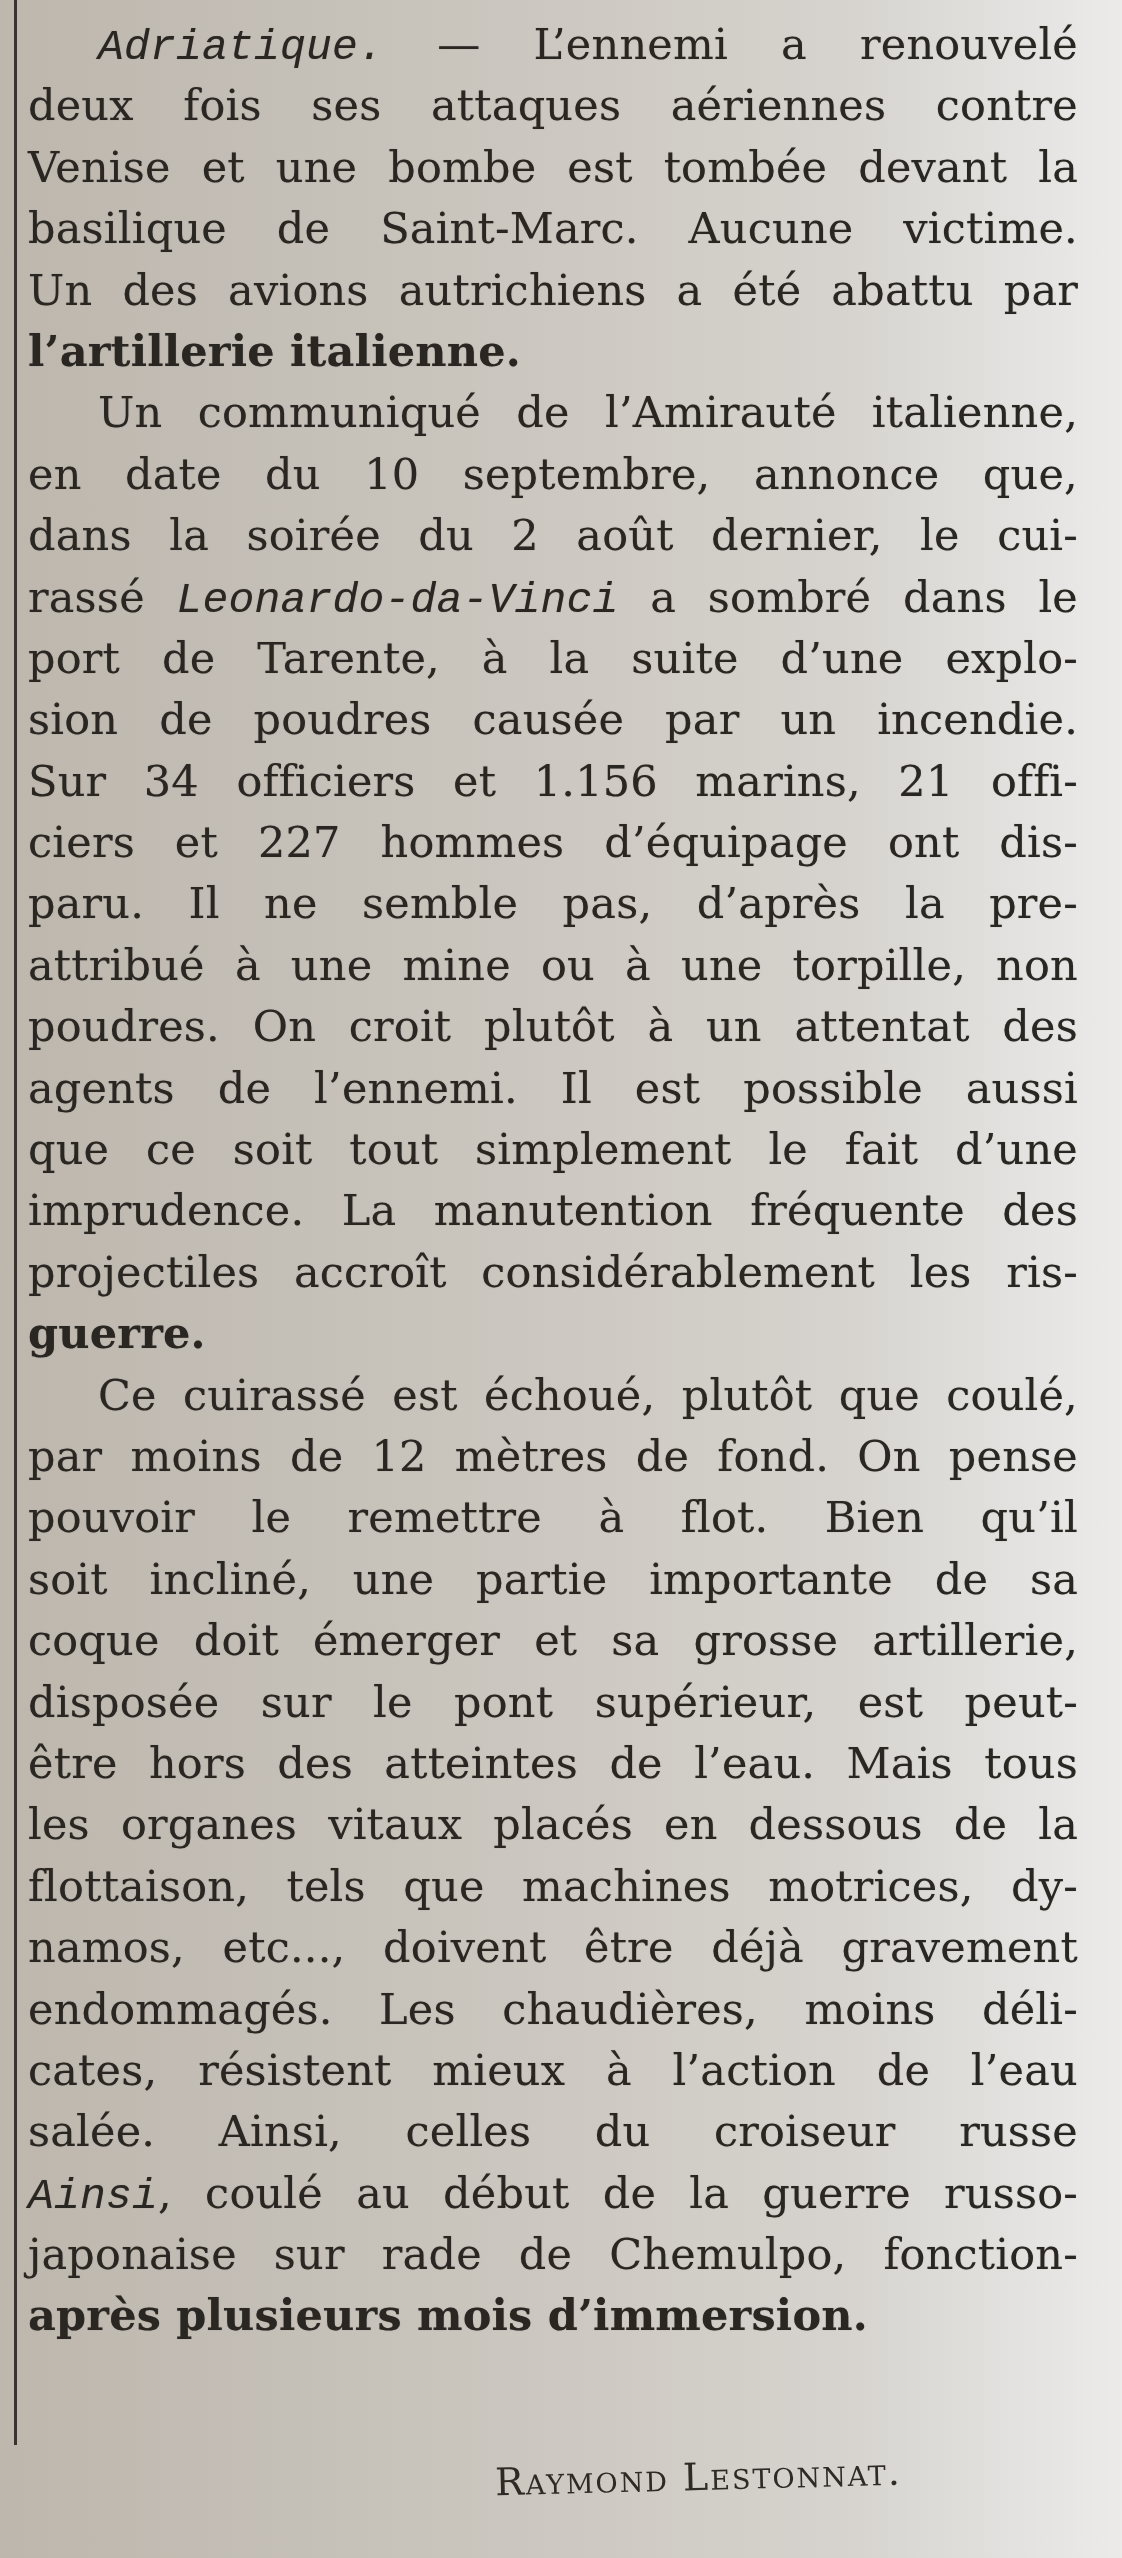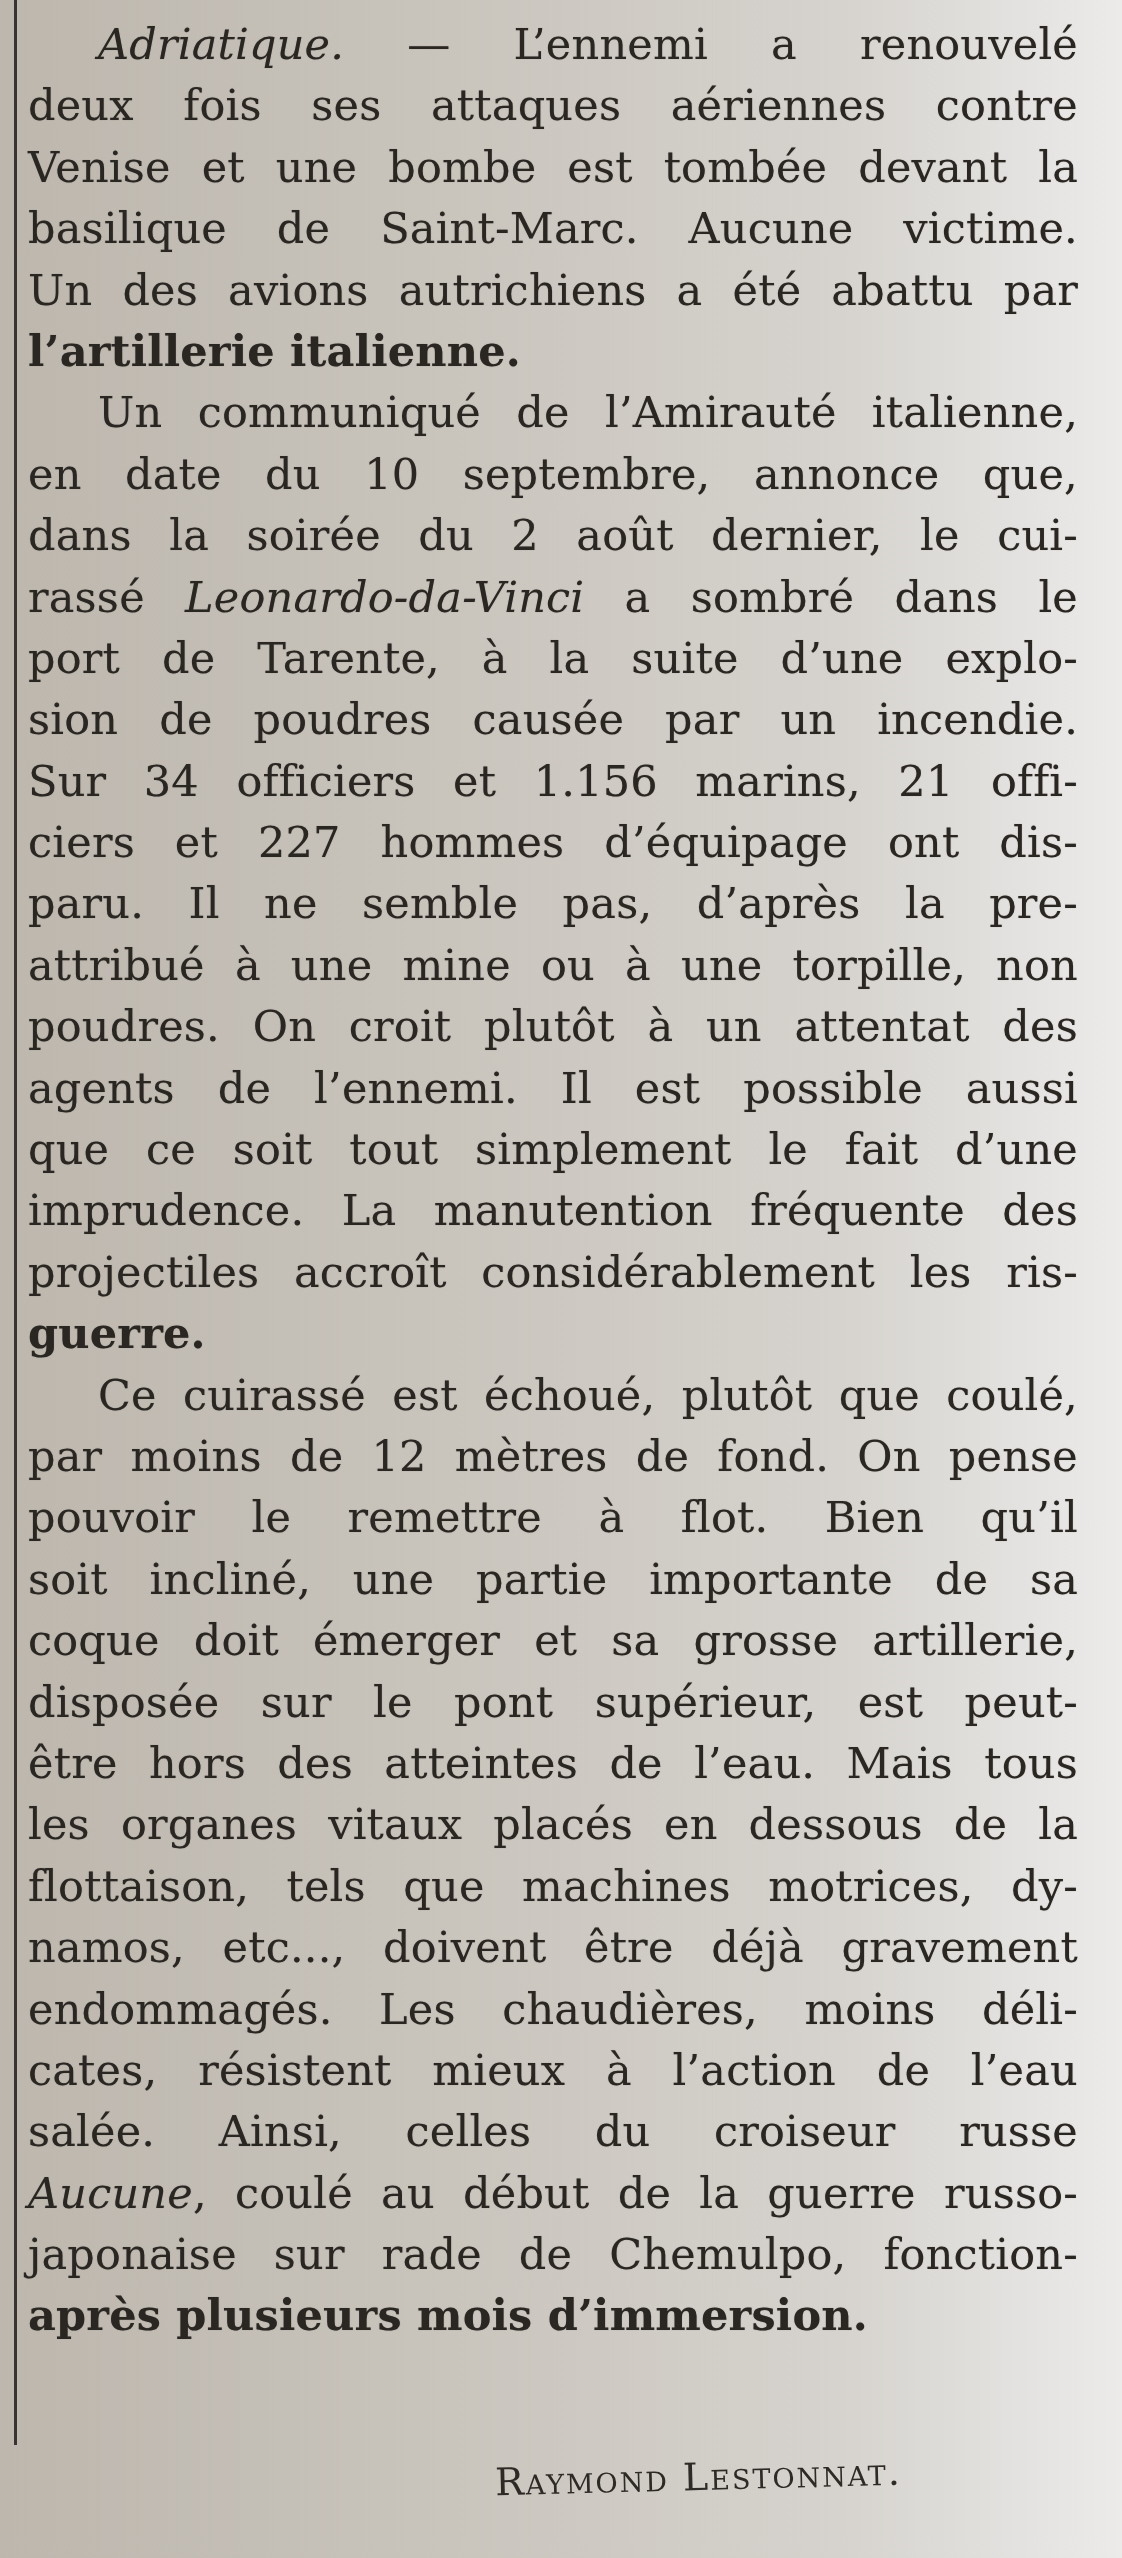--- a/index.html
+++ b/index.html
@@ -31,21 +31,21 @@
       line-height: 61.4px;
       font-size: 43px;
       white-space: nowrap;
       text-align: justify;
       text-align-last: justify;
       letter-spacing: 0.2px;
       text-shadow: 0 0 1px rgba(40,35,30,0.35);
     }
     .line.last { text-align-last: left; font-weight: bold; }
     .line.indent { padding-left: 70px; }
-    .it { font-style: italic; }
+    .it { font-style: italic; font-family: Liberation Mono, monospace; }
     .signature {
       position: absolute;
       left: 495px;
       top: 2455px;
       font-size: 38px;
       font-variant: small-caps;
       letter-spacing: 2px;
       color: #2e2a26;
       transform: rotate(-1.5deg);
     }
@@ -89,19 +89,19 @@
       <div class="line"><span>soit incliné, une partie importante de sa</span></div>
       <div class="line"><span>coque doit émerger et sa grosse artillerie,</span></div>
       <div class="line"><span>disposée sur le pont supérieur, est peut-</span></div>
       <div class="line"><span>être hors des atteintes de l’eau. Mais tous</span></div>
       <div class="line"><span>les organes vitaux placés en dessous de la</span></div>
       <div class="line"><span>flottaison, tels que machines motrices, dy-</span></div>
       <div class="line"><span>namos, etc..., doivent être déjà gravement</span></div>
       <div class="line"><span>endommagés. Les chaudières, moins déli-</span></div>
       <div class="line"><span>cates, résistent mieux à l’action de l’eau</span></div>
       <div class="line"><span>salée. Ainsi, celles du croiseur russe</span></div>
-      <div class="line"><span class="it">Aucune</span><span>, coulé au début de la guerre russo-</span></div>
+      <div class="line"><span class="it">Ainsi</span><span>, coulé au début de la guerre russo-</span></div>
       <div class="line"><span>japonaise sur rade de Chemulpo, fonction-</span></div>
       <div class="line last"><span>après plusieurs mois d’immersion.</span></div>
     </div>
   </div>
 
 <div class="signature">Raymond Lestonnat.</div>
 
 </body></html>

